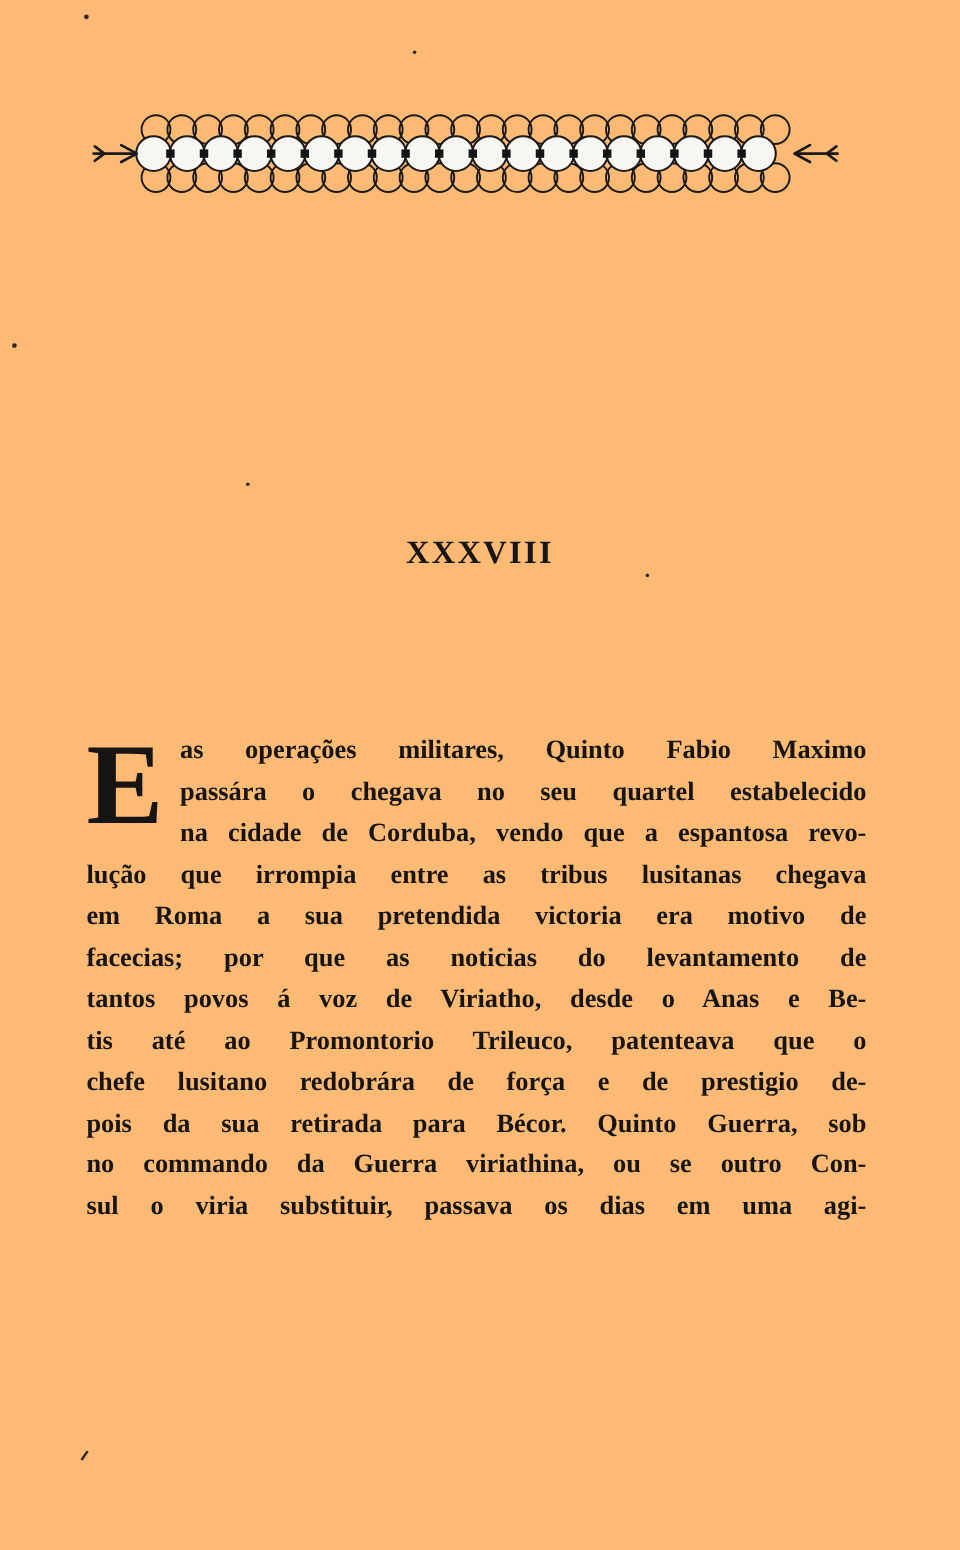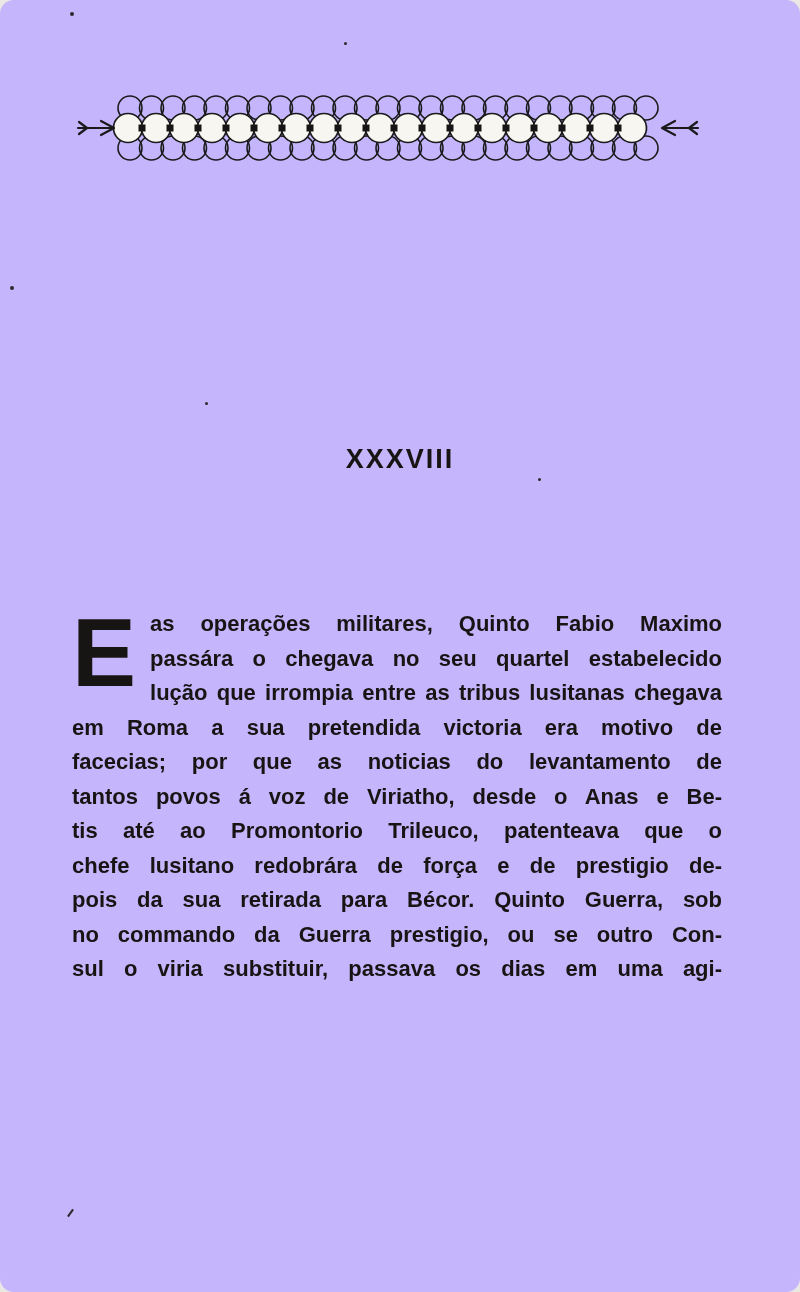--- a/index.html
+++ b/index.html
@@ -1,25 +1,24 @@
 <!DOCTYPE html>
 <html><head>
 <meta charset="utf-8">
 <style>
   html,body{margin:0;padding:0;}
   body{background:#e9e8e4;}
   .page{
     position:relative;
     width:800px;height:1292px;
     margin:0 auto;
-    background:#c4b5fd;
+    background:#fdba74;
     overflow:hidden;
-    font-family:Liberation Sans, sans-serif;
+    font-family:Liberation Serif, serif;
     color:#171513;
-    border-radius:14px;
   }
   
   .ornament-wrap{
     padding-top:92px;
     width:640px;
     margin:0 auto;
     transform:translateX(-12px);
   }
   .orn{fill:none;stroke:#1a1a1a;stroke-width:1.6;}
   .orn-big{fill:#f7f6f1;stroke:#1a1a1a;stroke-width:1.7;}
@@ -174,28 +173,29 @@
       </g>
     </svg>
   </div>
 
   <div class="chapter-heading">XXXVIII</div>
 
   <div class="body-block">
     <span class="dropcap">E</span>
     <div class="line">as operações militares, Quinto Fabio Maximo</div>
     <div class="line">passára o chegava no seu quartel estabelecido</div>
+    <div class="line">na cidade de Corduba, vendo que a espantosa revo-</div>
     <div class="line">lução que irrompia entre as tribus lusitanas chegava</div>
     <div class="line">em Roma a sua pretendida victoria era motivo de</div>
     <div class="line">facecias; por que as noticias do levantamento de</div>
     <div class="line">tantos povos á voz de Viriatho, desde o Anas e Be-</div>
     <div class="line">tis até ao Promontorio Trileuco, patenteava que o</div>
     <div class="line">chefe lusitano redobrára de força e de prestigio de-</div>
     <div class="line">pois da sua retirada para Bécor. Quinto Guerra, sob</div>
-    <div class="line">no commando da Guerra prestigio, ou se outro Con-</div>
+    <div class="line">no commando da Guerra viriathina, ou se outro Con-</div>
     <div class="line">sul o viria substituir, passava os dias em uma agi-</div>
   </div>
 
   <div class="speck" style="left:70px;top:12px;width:4px;height:4px;"></div>
   <div class="speck" style="left:344px;top:42px;width:3px;height:3px;"></div>
   <div class="speck" style="left:10px;top:286px;width:4px;height:4px;"></div>
   <div class="speck" style="left:538px;top:478px;width:3px;height:3px;"></div>
   <div class="speck" style="left:205px;top:402px;width:3px;height:3px;"></div>
   <div class="tick" style="left:66px;top:1212px;"></div>
 

